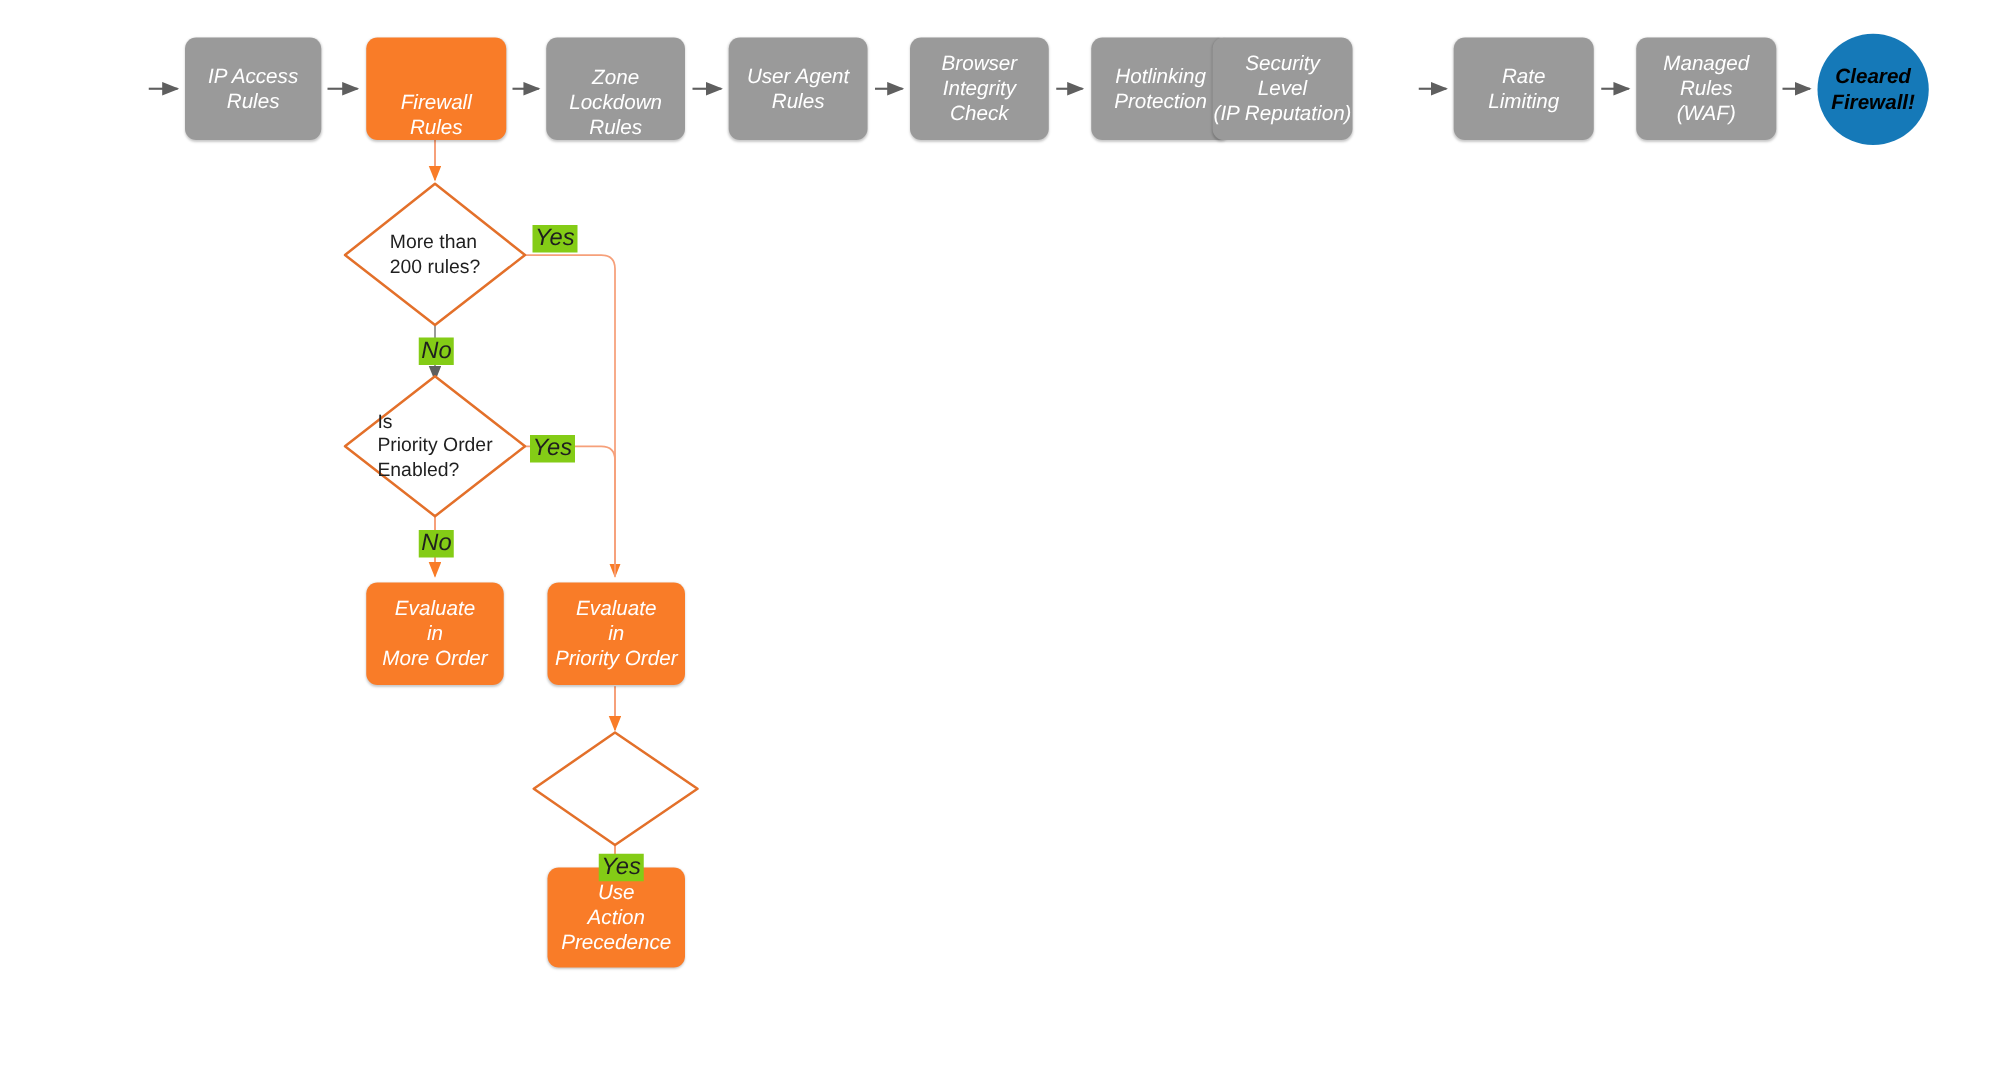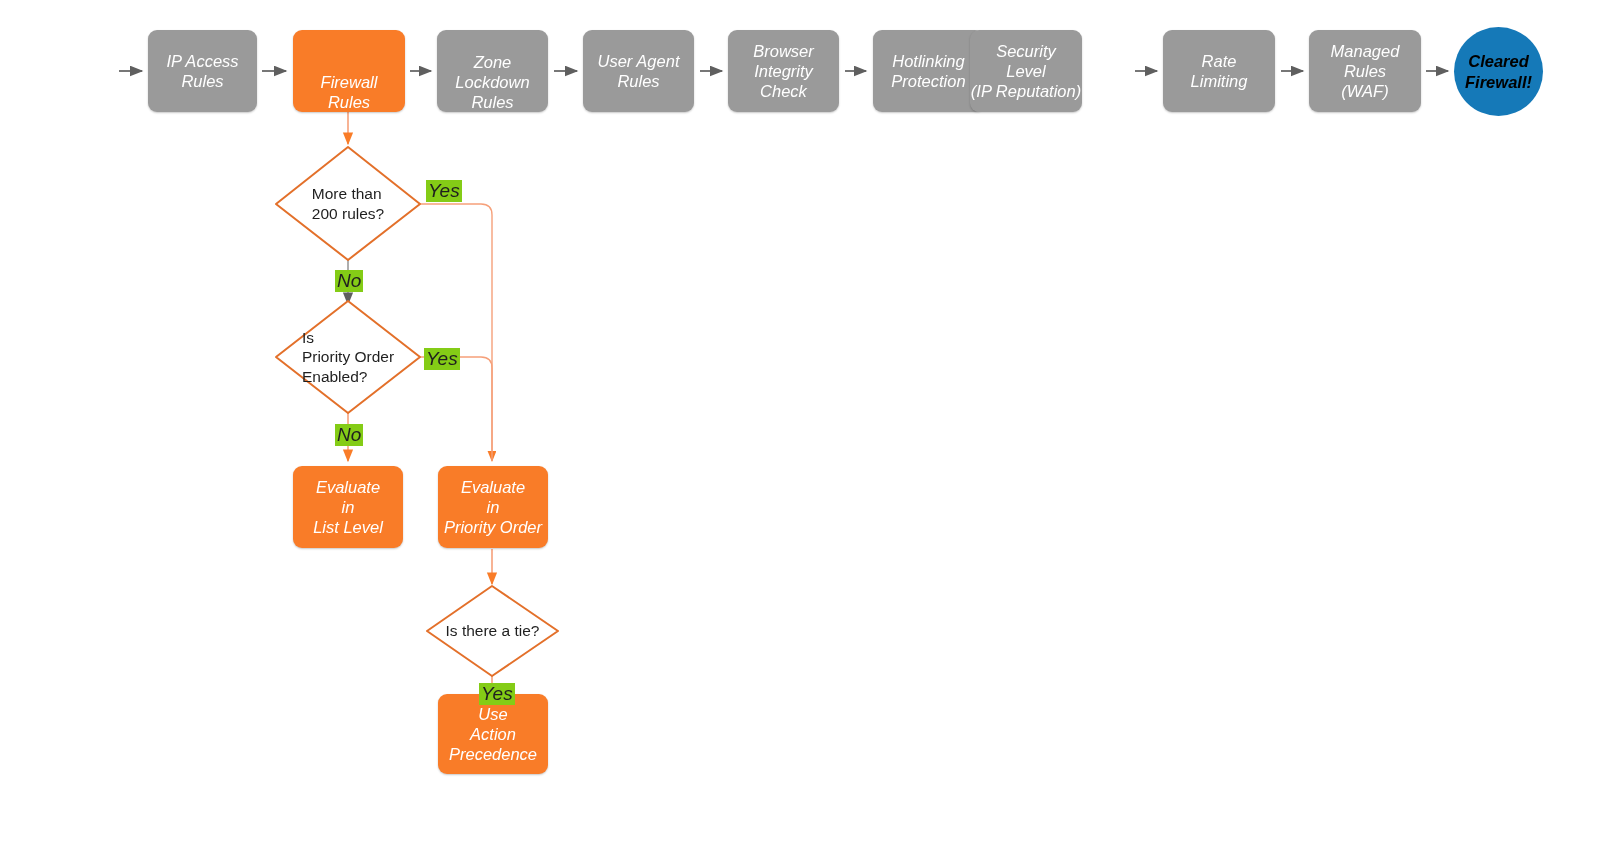--- a/index.html
+++ b/index.html
@@ -221,33 +221,26 @@
   <div class="diamond-wrap" style="left:276px; top:301px; width:144px; height:112px;">
     <div class="diamond-label">
       <div>
         <span class="lbl-line">Is</span>
         <span class="lbl-line">Priority Order</span>
         <span class="lbl-line">Enabled?</span>
       </div>
     </div>
   </div>
 
-  <div class="diamond-wrap" style="left:427px; top:586px; width:131px; height:90px;">
-    <div class="diamond-label">
-      <div>
-        <span class="lbl-line">Is there a tie?</span>
-      </div>
-    </div>
-  </div>
 
   <div class="node proc orange" style="left:293px; top:466px; width:110px; height:82px;">
     <div>
       <span class="lbl-line">Evaluate</span>
       <span class="lbl-line">in</span>
-      <span class="lbl-line">List Level</span>
+      <span class="lbl-line">More Order</span>
     </div>
   </div>
 
   <div class="node proc orange" style="left:438px; top:466px; width:110px; height:82px;">
     <div>
       <span class="lbl-line">Evaluate</span>
       <span class="lbl-line">in</span>
       <span class="lbl-line">Priority Order</span>
     </div>
   </div>

